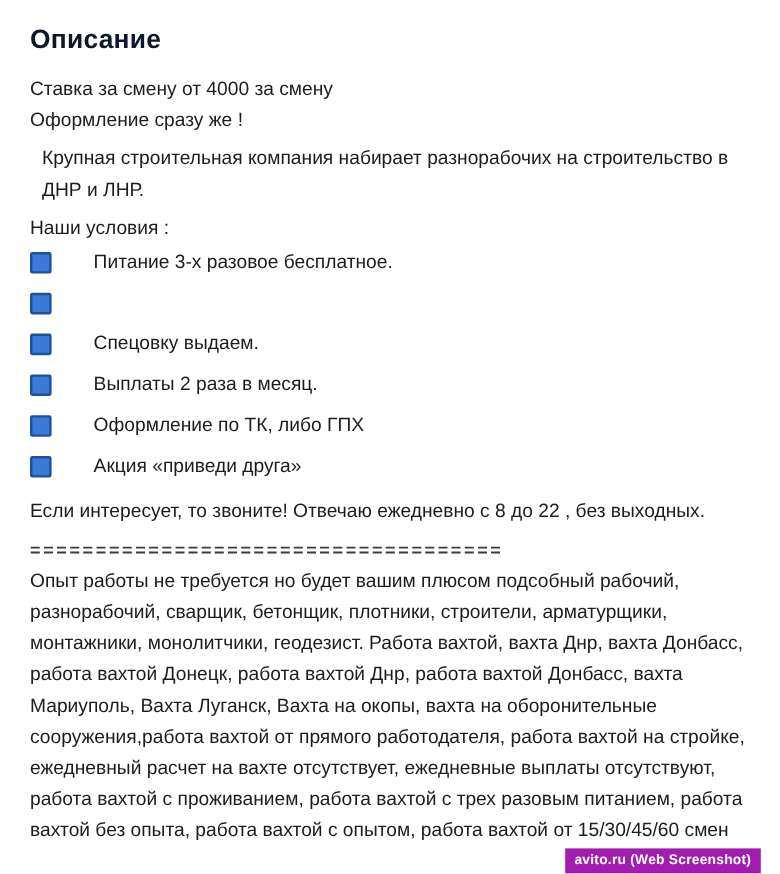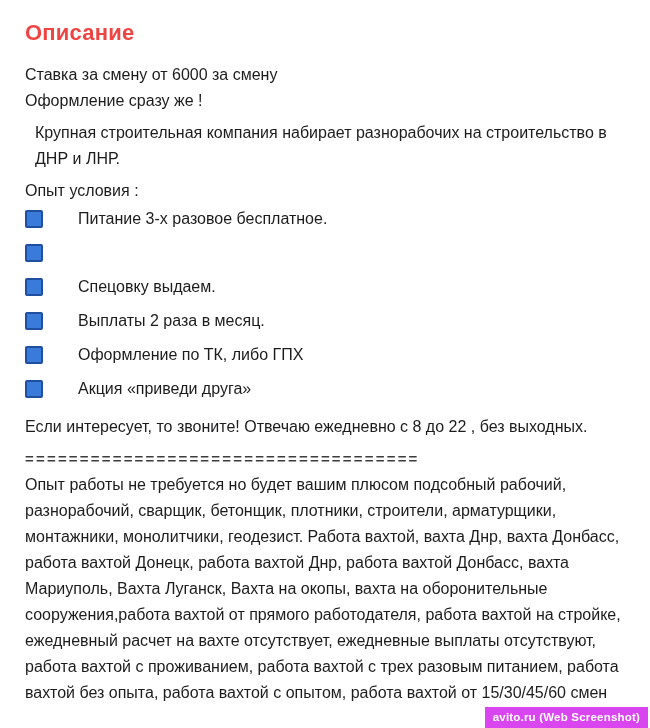--- a/index.html
+++ b/index.html
@@ -12,21 +12,21 @@
     position: relative;
     overflow: hidden;
   }
   .page {
     padding: 20px 25px 0 25px;
     width: 600px;
   }
   .page-title {
     font-size: 22px;
     font-weight: 700;
-    color: #ef4444;
+    color: #0f172a;
     line-height: 26px;
     margin: 0 0 16px 0;
     letter-spacing: 0.2px;
   }
   .text-line {
     font-size: 16px;
     line-height: 26px;
   }
   .intro-block { margin: 0 0 6px 0; }
   .company-paragraph {
@@ -77,45 +77,45 @@
     white-space: nowrap;
     overflow: hidden;
   }
   .keywords-paragraph {
     font-size: 16px;
     line-height: 26px;
     margin: 0;
   }
   .watermark {
     position: absolute;
-    right: 2px;
+    right: 16px;
     bottom: 0;
-    background: #d946ef;
+    background: #a21caf;
     color: #ffffff;
     font-size: 11.5px;
     font-weight: 700;
     padding: 4px 8px 5px 8px;
     letter-spacing: 0.2px;
   }
 </style>
 </head>
 <body>
 
 <div class="page">
 
   <h1 class="page-title">Описание</h1>
 
   <div class="intro-block">
-    <div class="text-line">Ставка за смену от 6000 за смену</div>
+    <div class="text-line">Ставка за смену от 4000 за смену</div>
     <div class="text-line">Оформление сразу же !</div>
   </div>
 
   <p class="company-paragraph">Крупная строительная компания набирает разнорабочих на строительство в ДНР и ЛНР.</p>
 
-  <div class="conditions-heading">Опыт условия :</div>
+  <div class="conditions-heading">Наши условия :</div>
 
   <ul class="conditions-list">
     <li>
       <span class="bullet-square"></span>
       <span>Питание 3-х разовое бесплатное.</span>
     </li>
     <li>
       <span class="bullet-square"></span>
     </li>
     <li>

